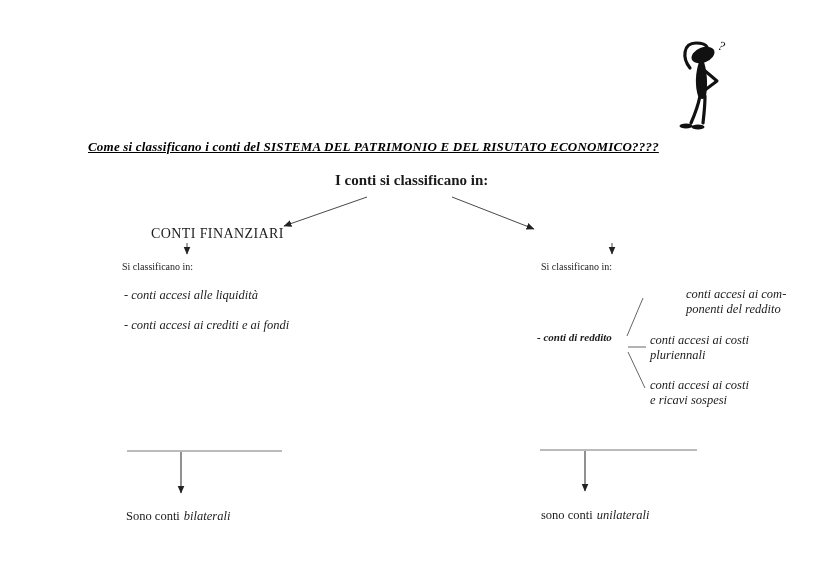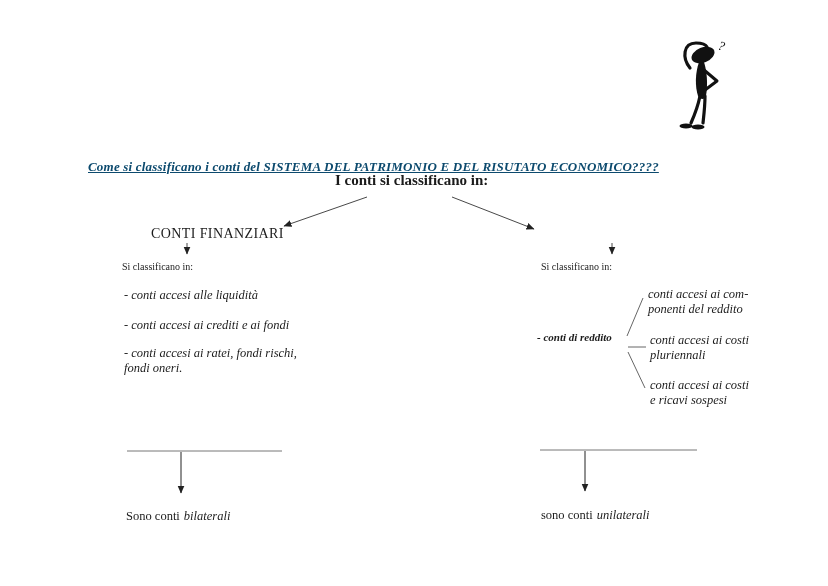--- a/index.html
+++ b/index.html
@@ -12,24 +12,23 @@
     font-family: "Liberation Serif", "DejaVu Serif", serif;
     color: #1b1b1b;
   }
   .abs { position: absolute; }
   #title {
     left: 88px; top: 139px;
     font-size: 13px;
     font-weight: bold;
     font-style: italic;
     text-decoration: underline;
-    color: #0c4a6e;
+    color: #000000;
     letter-spacing: 0.2px;
     white-space: nowrap;
-    margin-top: 20px;
   }
   #intro {
     left: 335px; top: 172px;
     font-size: 15px;
     white-space: nowrap;
     font-weight: bold;
   }
   .col-heading {
     font-size: 14px;
     letter-spacing: 0.4px;
@@ -60,21 +59,21 @@
     white-space: nowrap;
   }
   #reddito-label    { left: 537px; top: 331px; }
   #patrimonio-label { left: 537px; top: 422px; }
   .branch {
     font-size: 12.5px;
     font-style: italic;
     white-space: pre-line;
     line-height: 15px;
   }
-  #branch-0 { left: 648px; top: 287px; }
+  #branch-0 { left: 686px; top: 287px; }
   #branch-1 { left: 650px; top: 333px; }
   #branch-2 { left: 650px; top: 378px; }
   .footer {
     font-size: 12.5px;
     white-space: nowrap;
   }
   #left-footer  { left: 126px; top: 509px; }
   #right-footer { left: 541px; top: 508px; }
   .footer .prefix { margin-right: 4px; }
   .footer .emph { font-style: italic; }
@@ -87,22 +86,20 @@
 <div id="canvas">
 
   <div id="title" class="abs">Come si classificano i conti del SISTEMA DEL PATRIMONIO E DEL RISUTATO ECONOMICO????</div>
 
   <div id="intro" class="abs">I conti si classificano in:</div>
 
   <div id="left-heading" class="abs col-heading">CONTI FINANZIARI</div>
   <div id="left-sub" class="abs sub">Si classificano in:</div>
   <div id="left-item-0" class="abs list-item">- conti accesi alle liquidità</div>
   <div id="left-item-1" class="abs list-item">- conti accesi ai crediti e ai fondi</div>
-  <div id="left-item-2" class="abs list-item">- conti accesi ai ratei, fondi rischi,
-fondi oneri.</div>
   <div id="left-footer" class="abs footer">
     <span class="prefix">Sono conti</span><span class="emph">bilaterali</span>
   </div>
 
   <div id="right-sub" class="abs sub">Si classificano in:</div>
   <div id="reddito-label" class="abs bold-label">- conti di reddito</div>
   <div id="branch-0" class="abs branch">conti accesi ai com-
 ponenti del reddito</div>
   <div id="branch-1" class="abs branch">conti accesi ai costi
 pluriennali</div>

